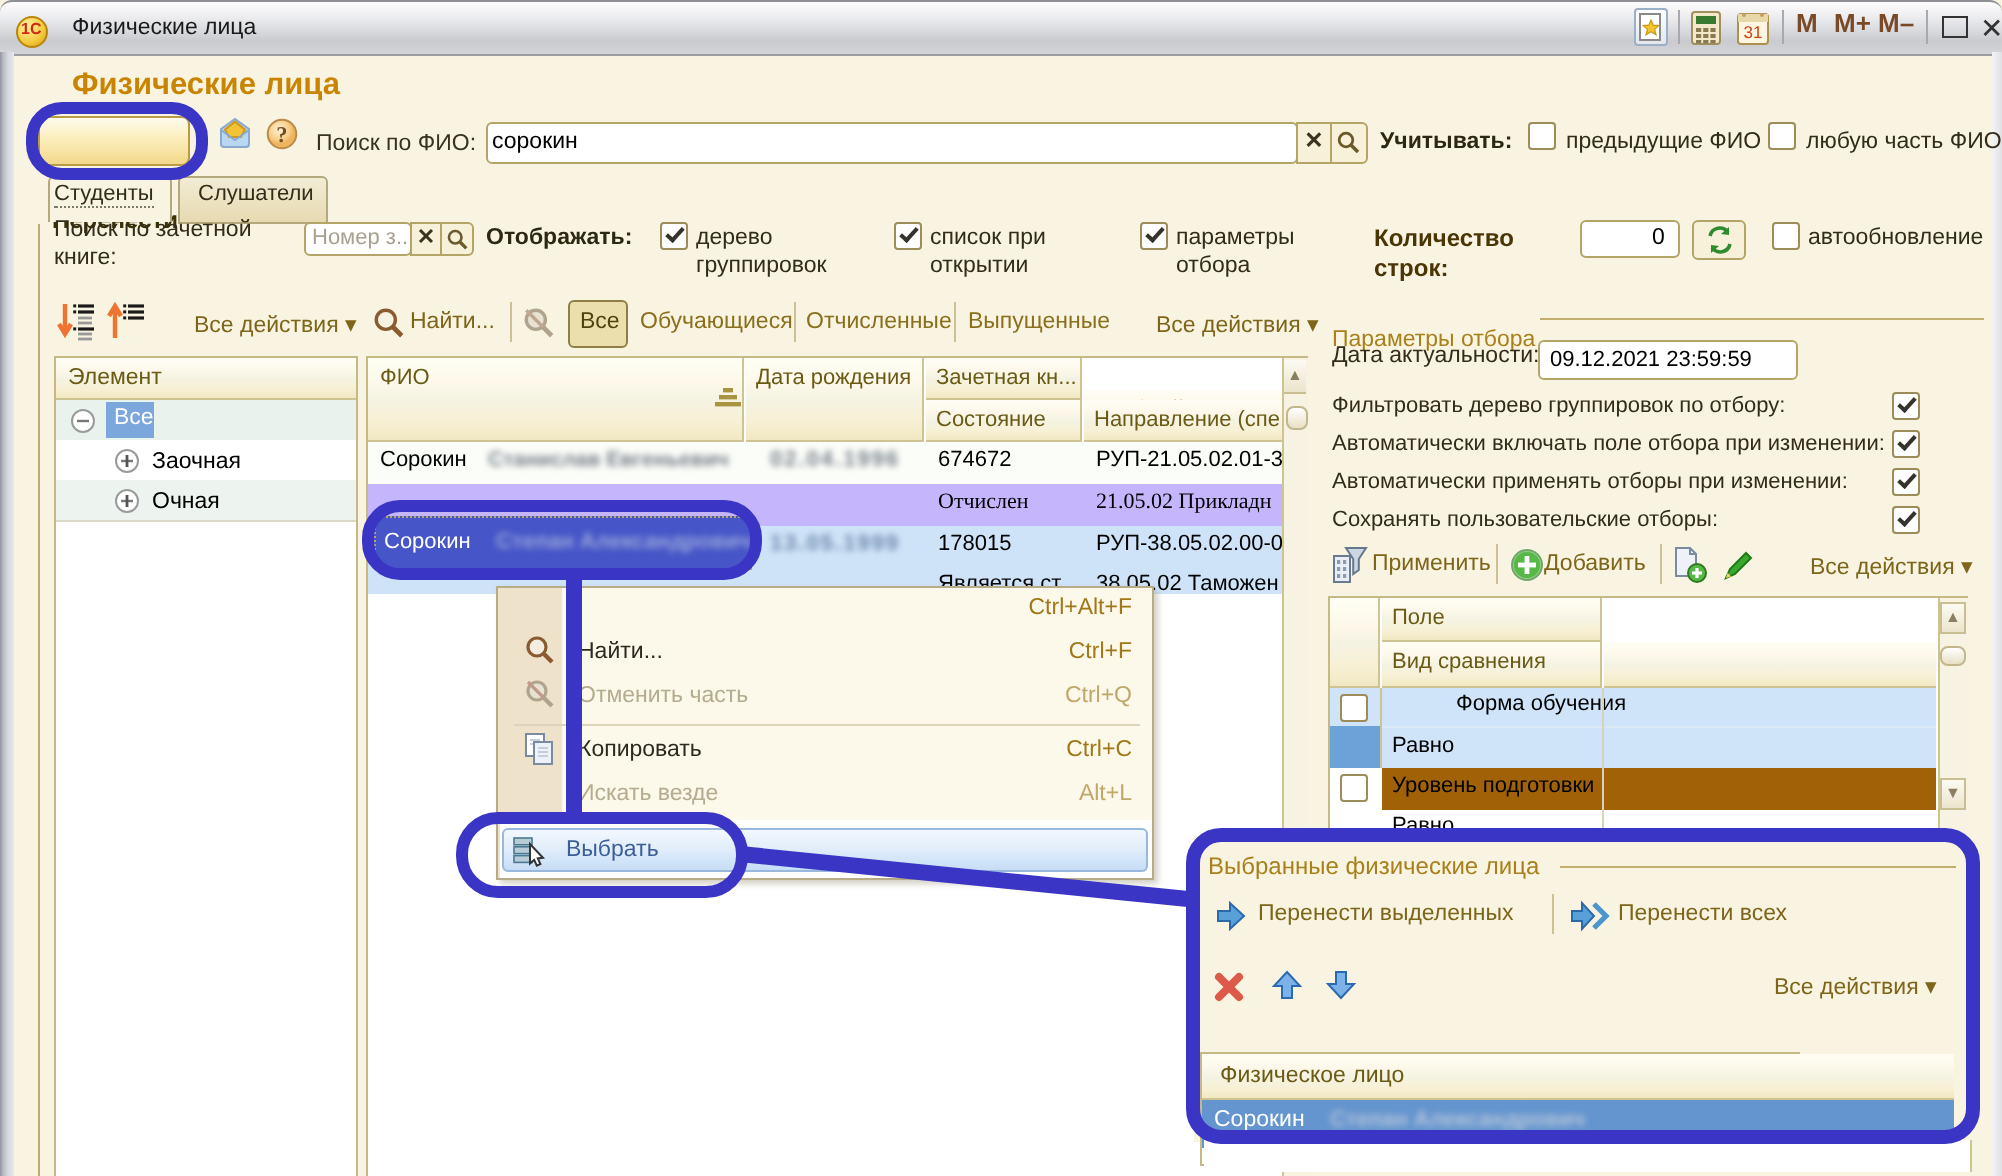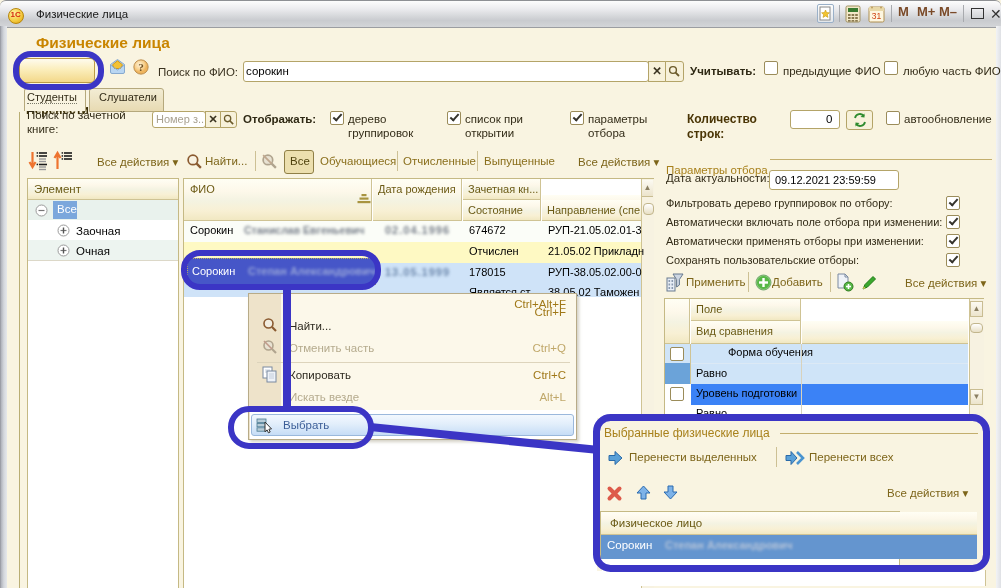--- a/index.html
+++ b/index.html
@@ -257,21 +257,21 @@
     <div class="abs" style="left:458px;top:1px;width:11px;height:16px;background:linear-gradient(#fcfaf2,#ece4cc);border-bottom:1px solid #c9bd92;color:#8a7f62;font-size:8px;text-align:center;line-height:16px;">▲</div>
     <div class="abs" style="left:459px;top:24px;width:9px;height:10px;background:linear-gradient(#fff,#e8dfc4);border:1px solid #c2b68c;border-radius:4px;"></div>
 
     <div class="abs" style="left:0;top:42px;width:457px;height:21px;background:#fbfdf8;">
       <span style="position:absolute;left:6px;top:3px;color:#000;">Сорокин</span>
       <span style="position:absolute;left:60px;top:3px;color:#787f8a;filter:blur(1.7px);font-weight:bold;font-size:10.5px;">Станислав Евгеньевич</span>
       <span style="position:absolute;left:201px;top:3px;color:#787f8a;filter:blur(1.7px);font-weight:bold;letter-spacing:1px;">02.04.1996</span>
       <span style="position:absolute;left:285px;top:3px;color:#000;">674672</span>
       <span style="position:absolute;left:364px;top:3px;color:#000;">РУП-21.05.02.01-3</span>
     </div>
-    <div class="abs" style="left:0;top:63px;width:457px;height:21px;background:#fef9c3;">
+    <div class="abs" style="left:0;top:63px;width:457px;height:21px;background:#c4b5fd;font-family:Liberation Serif, serif;">
       <span style="position:absolute;left:285px;top:3px;color:#000;">Отчислен</span>
       <span style="position:absolute;left:364px;top:3px;color:#000;">21.05.02 Прикладн</span>
     </div>
     <div class="abs" style="left:0;top:84px;width:457px;height:21px;background:#cfe3f8;">
       <span style="position:absolute;left:201px;top:3px;color:#6d88ac;filter:blur(1.7px);font-weight:bold;letter-spacing:1px;">13.05.1999</span>
       <span style="position:absolute;left:285px;top:3px;color:#000;">178015</span>
       <span style="position:absolute;left:364px;top:3px;color:#000;">РУП-38.05.02.00-0</span>
     </div>
     <div class="abs" style="left:0;top:105px;width:457px;height:13px;background:#cfe3f8;">
       <span style="position:absolute;left:285px;top:2px;color:#000;">Является ст</span>
@@ -343,21 +343,21 @@
     <div class="thead" style="left:137px;top:22px;width:166px;height:23px;"></div>
 
     <div class="abs" style="left:0;top:45px;width:25px;height:19px;background:#cfe4f8;border-right:1px solid #cfc394;"></div>
     <div class="abs" style="left:0;top:64px;width:25px;height:21px;background:#6ba3d9;border-right:1px solid #cfc394;"></div>
     <div class="abs" style="left:26px;top:45px;width:277px;height:19px;background:#cfe4f8;">
         <span style="position:absolute;left:5px;top:2px;color:#000;margin-left:32px;">Форма обучения</span>
       </div>
     <div class="abs" style="left:26px;top:64px;width:277px;height:21px;background:#cfe4f8;border-top:1px solid #dce9f5;">
         <span style="position:absolute;left:5px;top:3px;color:#000;">Равно</span>
       </div>
-    <div class="abs" style="left:26px;top:85px;width:277px;height:21px;background:#3b82f6;">
+    <div class="abs" style="left:26px;top:85px;width:277px;height:21px;background:#a16207;">
         <span style="position:absolute;left:5px;top:3px;color:#000;">Уровень подготовки</span>
       </div>
     <div class="abs" style="left:26px;top:106px;width:277px;height:14px;background:#fff;">
         <span style="position:absolute;left:5px;top:2px;color:#000;">Равно</span>
       </div>
     <div class="cb" style="left:5px;top:48px;"></div>
     <div class="cb" style="left:5px;top:88px;"></div>
     <div class="abs" style="left:26px;top:45px;width:1px;height:75px;background:#d8d2bc;left:136px;"></div>
 
     <div class="abs" style="left:304px;top:0;width:14px;height:143px;background:#f7f2e1;border-left:1px solid #cfc394;"></div>
@@ -367,21 +367,21 @@
   </div>
 
   <div class="abs" id="cmenu" style="left:248px;top:293px;width:329px;height:147px;background:#fcf8ea;border:1px solid #b8ab88;box-shadow:2px 2px 3px rgba(130,120,90,.35);box-sizing:border-box;">
     <div class="abs" style="left:0;top:0;width:32px;height:145px;background:#eee3ca;"></div>
     <div class="lbl" style="right:10px;top:4px;color:#a07818;">Ctrl+Alt+F</div>
     <svg class="abs" style="left:13px;top:23px;" width="16" height="16" viewBox="0 0 16 16">
         <circle cx="6.5" cy="6.5" r="4.5" fill="#f2ede0" stroke="#8a5a30" stroke-width="1.6"></circle>
         <line x1="10" y1="10" x2="14" y2="14" stroke="#8a5a30" stroke-width="2.2"></line>
       </svg>
     <div class="lbl" style="left:40px;top:26px;color:#2e2a20;">Найти...</div>
-    <div class="lbl" style="right:10px;top:12px;color:#a07818;">Ctrl+F</div>
+    <div class="lbl" style="right:10px;top:26px;color:#a07818;">Ctrl+F</div>
     <svg class="abs" style="left:13px;top:45px;" width="16" height="16" viewBox="0 0 16 16">
         <circle cx="6.5" cy="6.5" r="4.5" fill="#e8e2d2" stroke="#b0a48e" stroke-width="1.6"></circle>
         <line x1="10" y1="10" x2="14" y2="14" stroke="#b0a48e" stroke-width="2.2"></line>
         <line x1="2" y1="2" x2="10" y2="10" stroke="#c09a8a" stroke-width="1.6"></line>
       </svg>
     <div class="lbl" style="left:40px;top:48px;color:#b5ab8e;">Отменить часть</div>
     <div class="lbl" style="right:10px;top:48px;color:#c0a86a;">Ctrl+Q</div>
     <div class="abs" style="left:8px;top:68px;width:313px;height:1px;background:#ddd4bc;"></div>
     <svg class="abs" style="left:12px;top:72px;" width="17" height="17" viewBox="0 0 17 17">
         <rect x="2" y="1" width="9" height="11" fill="#fff" stroke="#7a8aa0" stroke-width="1"></rect>
@@ -434,21 +434,21 @@
           <line x1="13.5" y1="3.5" x2="3.5" y2="13.5"></line>
         </g>
       </svg>
     <svg class="abs" style="left:38px;top:66px;" width="17" height="17" viewBox="0 0 17 17">
         <path d="M8.5 2 L15 9 L11 9 L11 15 L6 15 L6 9 L2 9 Z" fill="#7db2e8" stroke="#2a6ab0"></path>
       </svg>
     <svg class="abs" style="left:65px;top:66px;" width="17" height="17" viewBox="0 0 17 17">
         <path d="M8.5 15 L2 8 L6 8 L6 2 L11 2 L11 8 L15 8 Z" fill="#7db2e8" stroke="#2a6ab0"></path>
       </svg>
     <div class="lbl" style="left:290px;top:68px;color:#7d651a;">Все действия ▾</div>
-    <div class="panel" style="left:3px;top:93px;width:300px;height:57px;">
+    <div class="panel" style="left:3px;top:108px;width:300px;height:57px;">
       <div class="thead" style="left:0;top:0;width:376px;height:23px;">
           <span style="position:absolute;left:9px;top:5px;">Физическое лицо</span>
         </div>
       <div class="abs" style="left:0;top:23px;width:376px;height:24px;background:#6495cf;color:#fff;">
           <span style="position:absolute;left:6px;top:4px;">Сорокин</span>
           <span style="position:absolute;left:64px;top:4px;color:#b4c3d8;filter:blur(1.7px);font-weight:bold;font-size:11px;">Степан Александрович</span>
         </div>
     </div>
   </div>
 

